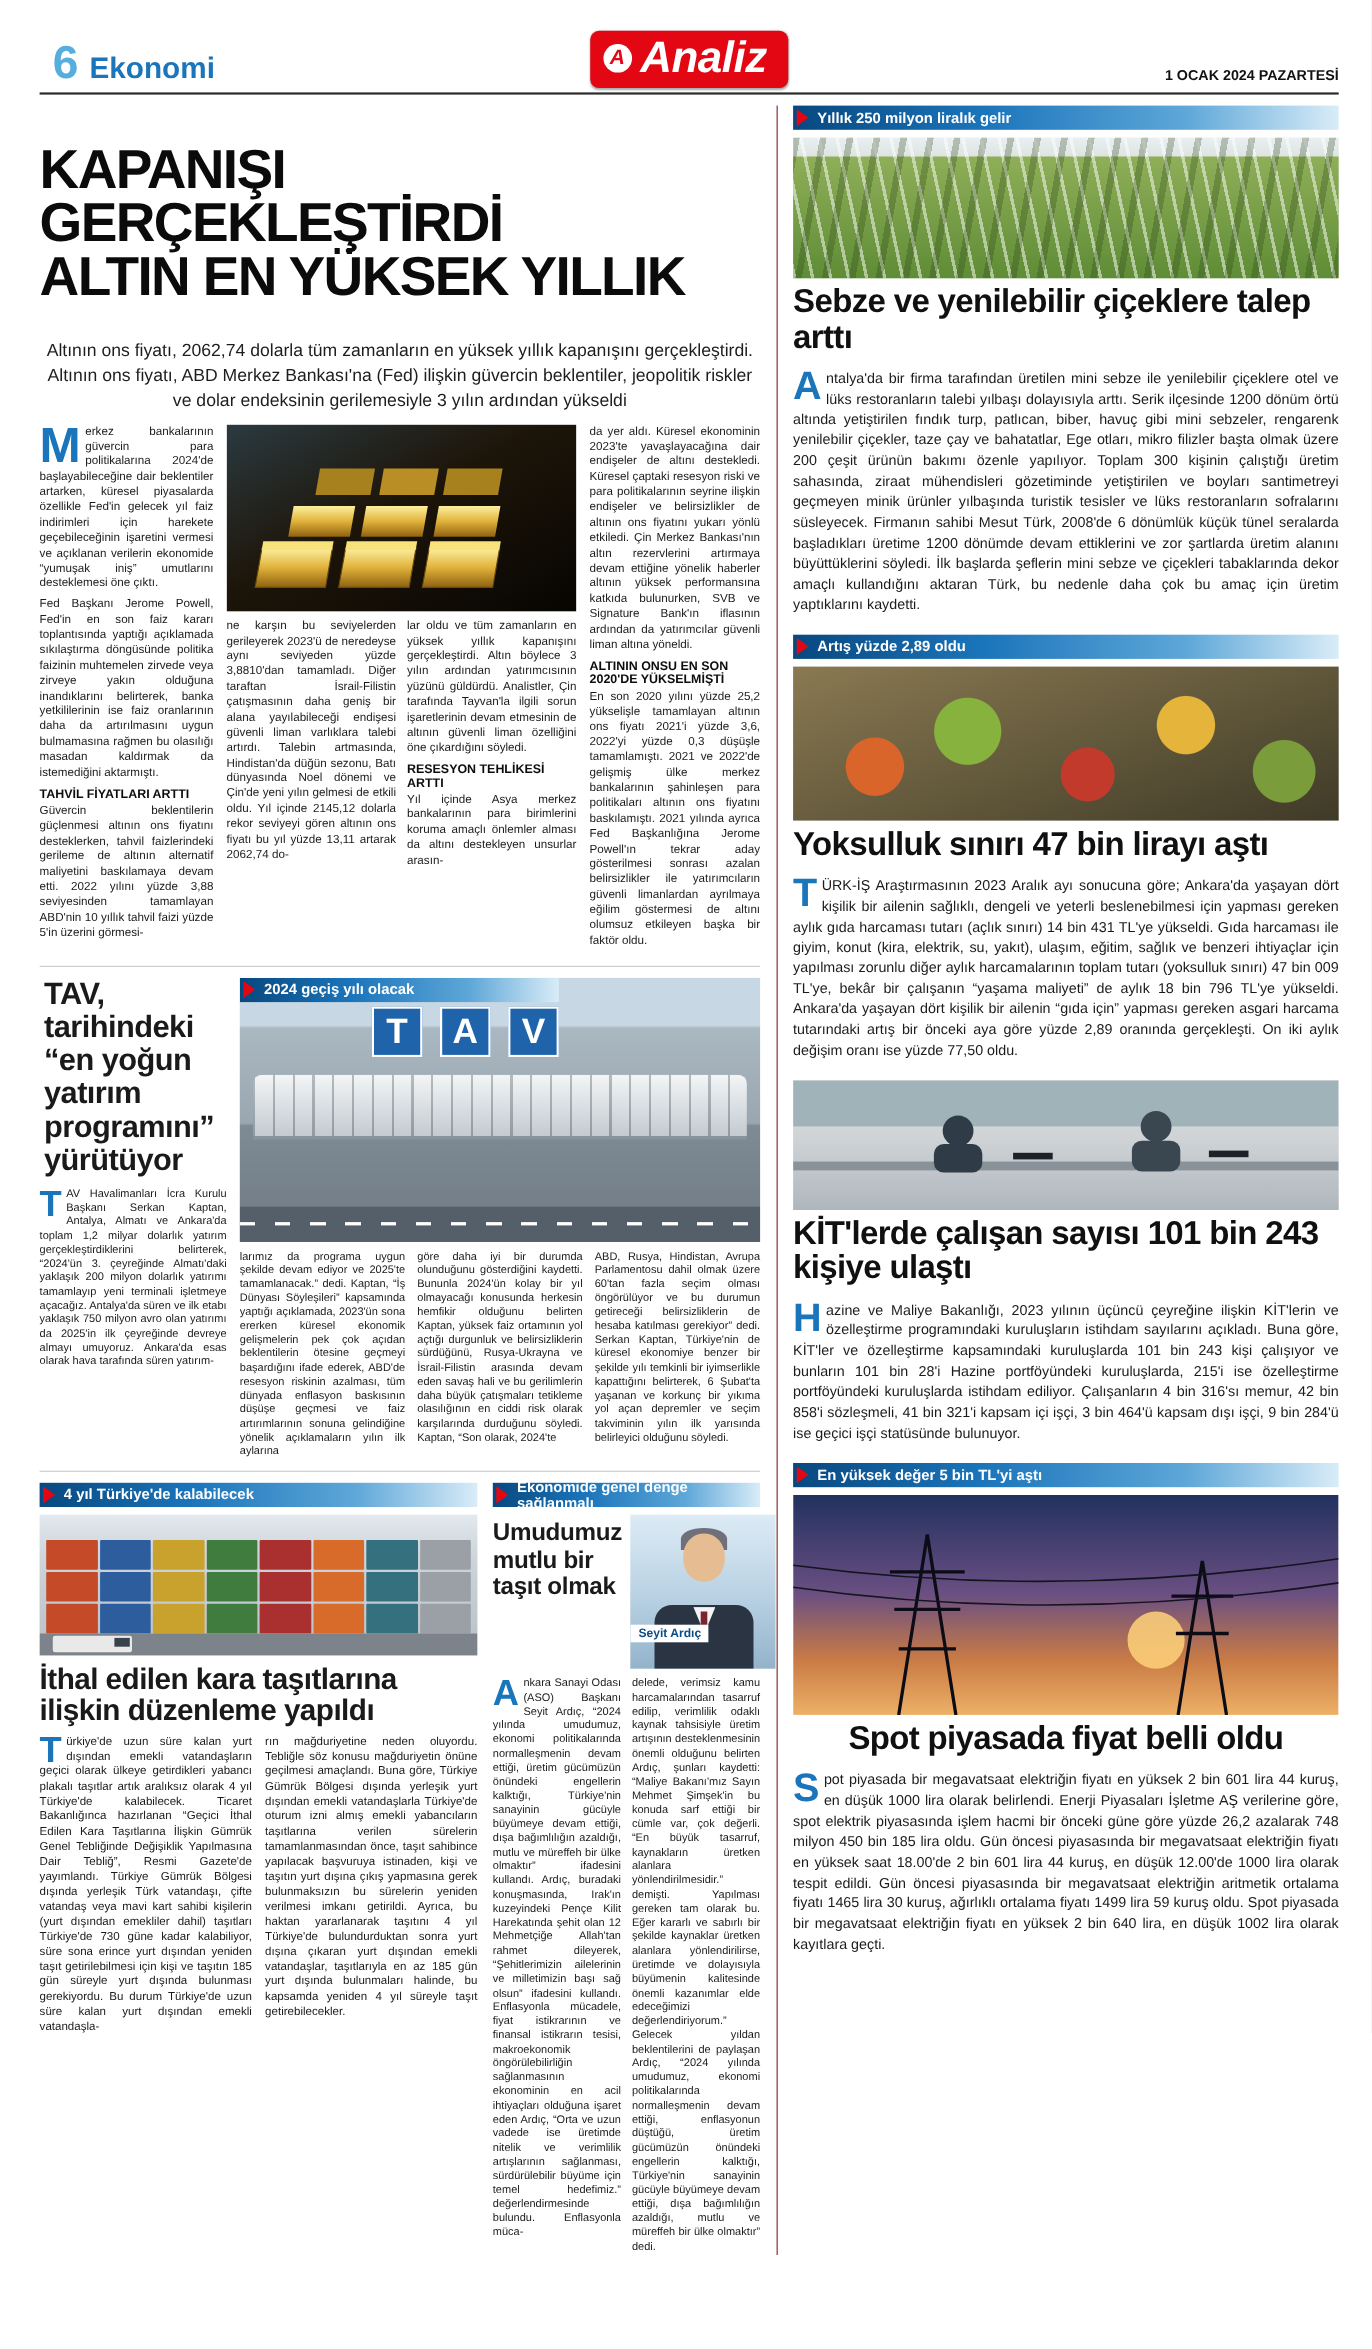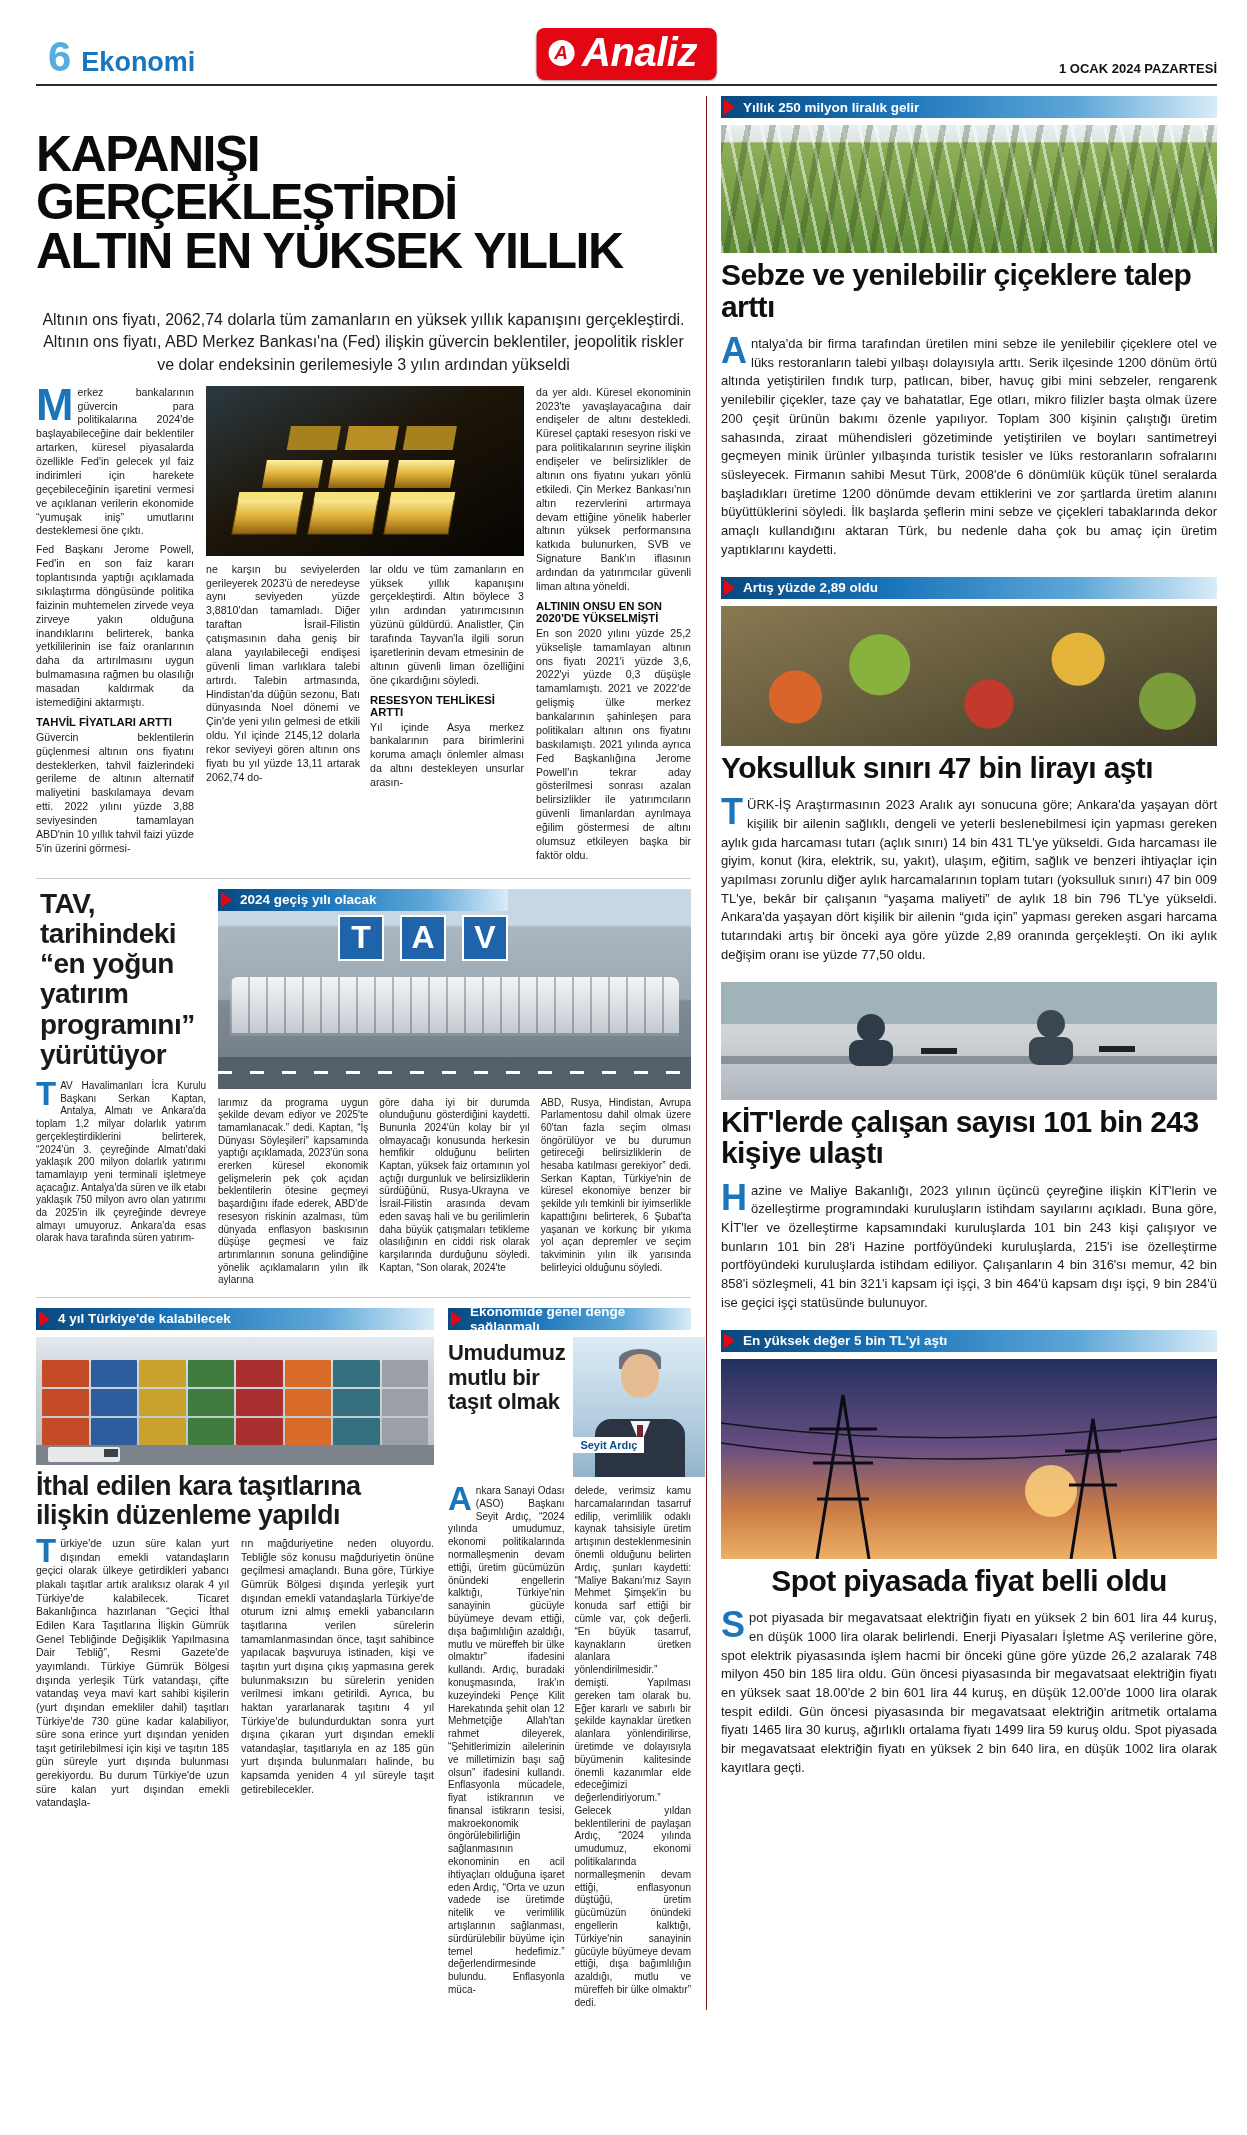--- a/index.html
+++ b/index.html
@@ -49,21 +49,21 @@
     color:#1b75bb; padding:1px 4px 0 0; }
   .dc-lg::first-letter { font-size:45px; line-height:35px; }
 
   .img-gold { width:318px; height:170px; display:block; }
 
   
   .tav-wrap { display:flex; gap:12px; }
   .tav-left { width:170px; }
   .tav-hl { font-size:28px; font-weight:800; line-height:1.08; letter-spacing:-0.5px; margin:0 4px 10px; }
   .tav-right { width:473px; }
-  .tav-img { position:relative; width:473px; height:200px; overflow:hidden;
+  .tav-img { position:relative; width:473px; height:240px; overflow:hidden;
     background:linear-gradient(#c7d8e4 0%,#c7d8e4 18%,#aab8c2 19%,#9aa6b0 55%,#7e8a94 56%,#6f7a84 100%); }
   .tav-kicker { position:absolute; top:0; left:0; width:290px; margin:0; }
   .tav-letters { position:absolute; top:26px; left:120px; display:flex; gap:16px; }
   .tav-letters span { width:46px; height:46px; background:#1f64ab; color:#fff; font-weight:800;
     font-size:32px; display:flex; align-items:center; justify-content:center; border:2px solid #fff; }
   .terminal { position:absolute; left:12px; right:12px; top:88px; height:56px; border-radius:8px 8px 0 0;
     background:linear-gradient(#f3f5f6,#c3cad0),repeating-linear-gradient(90deg,rgba(110,120,130,.45) 0 2px,transparent 2px 18px);
     background-blend-mode:multiply; box-shadow:0 3px 0 #89939b; }
   .runway { position:absolute; left:0; right:0; bottom:0; height:32px; background:#545f69; }
   .runway::after { content:""; position:absolute; left:0; right:0; top:14px; height:3px;

